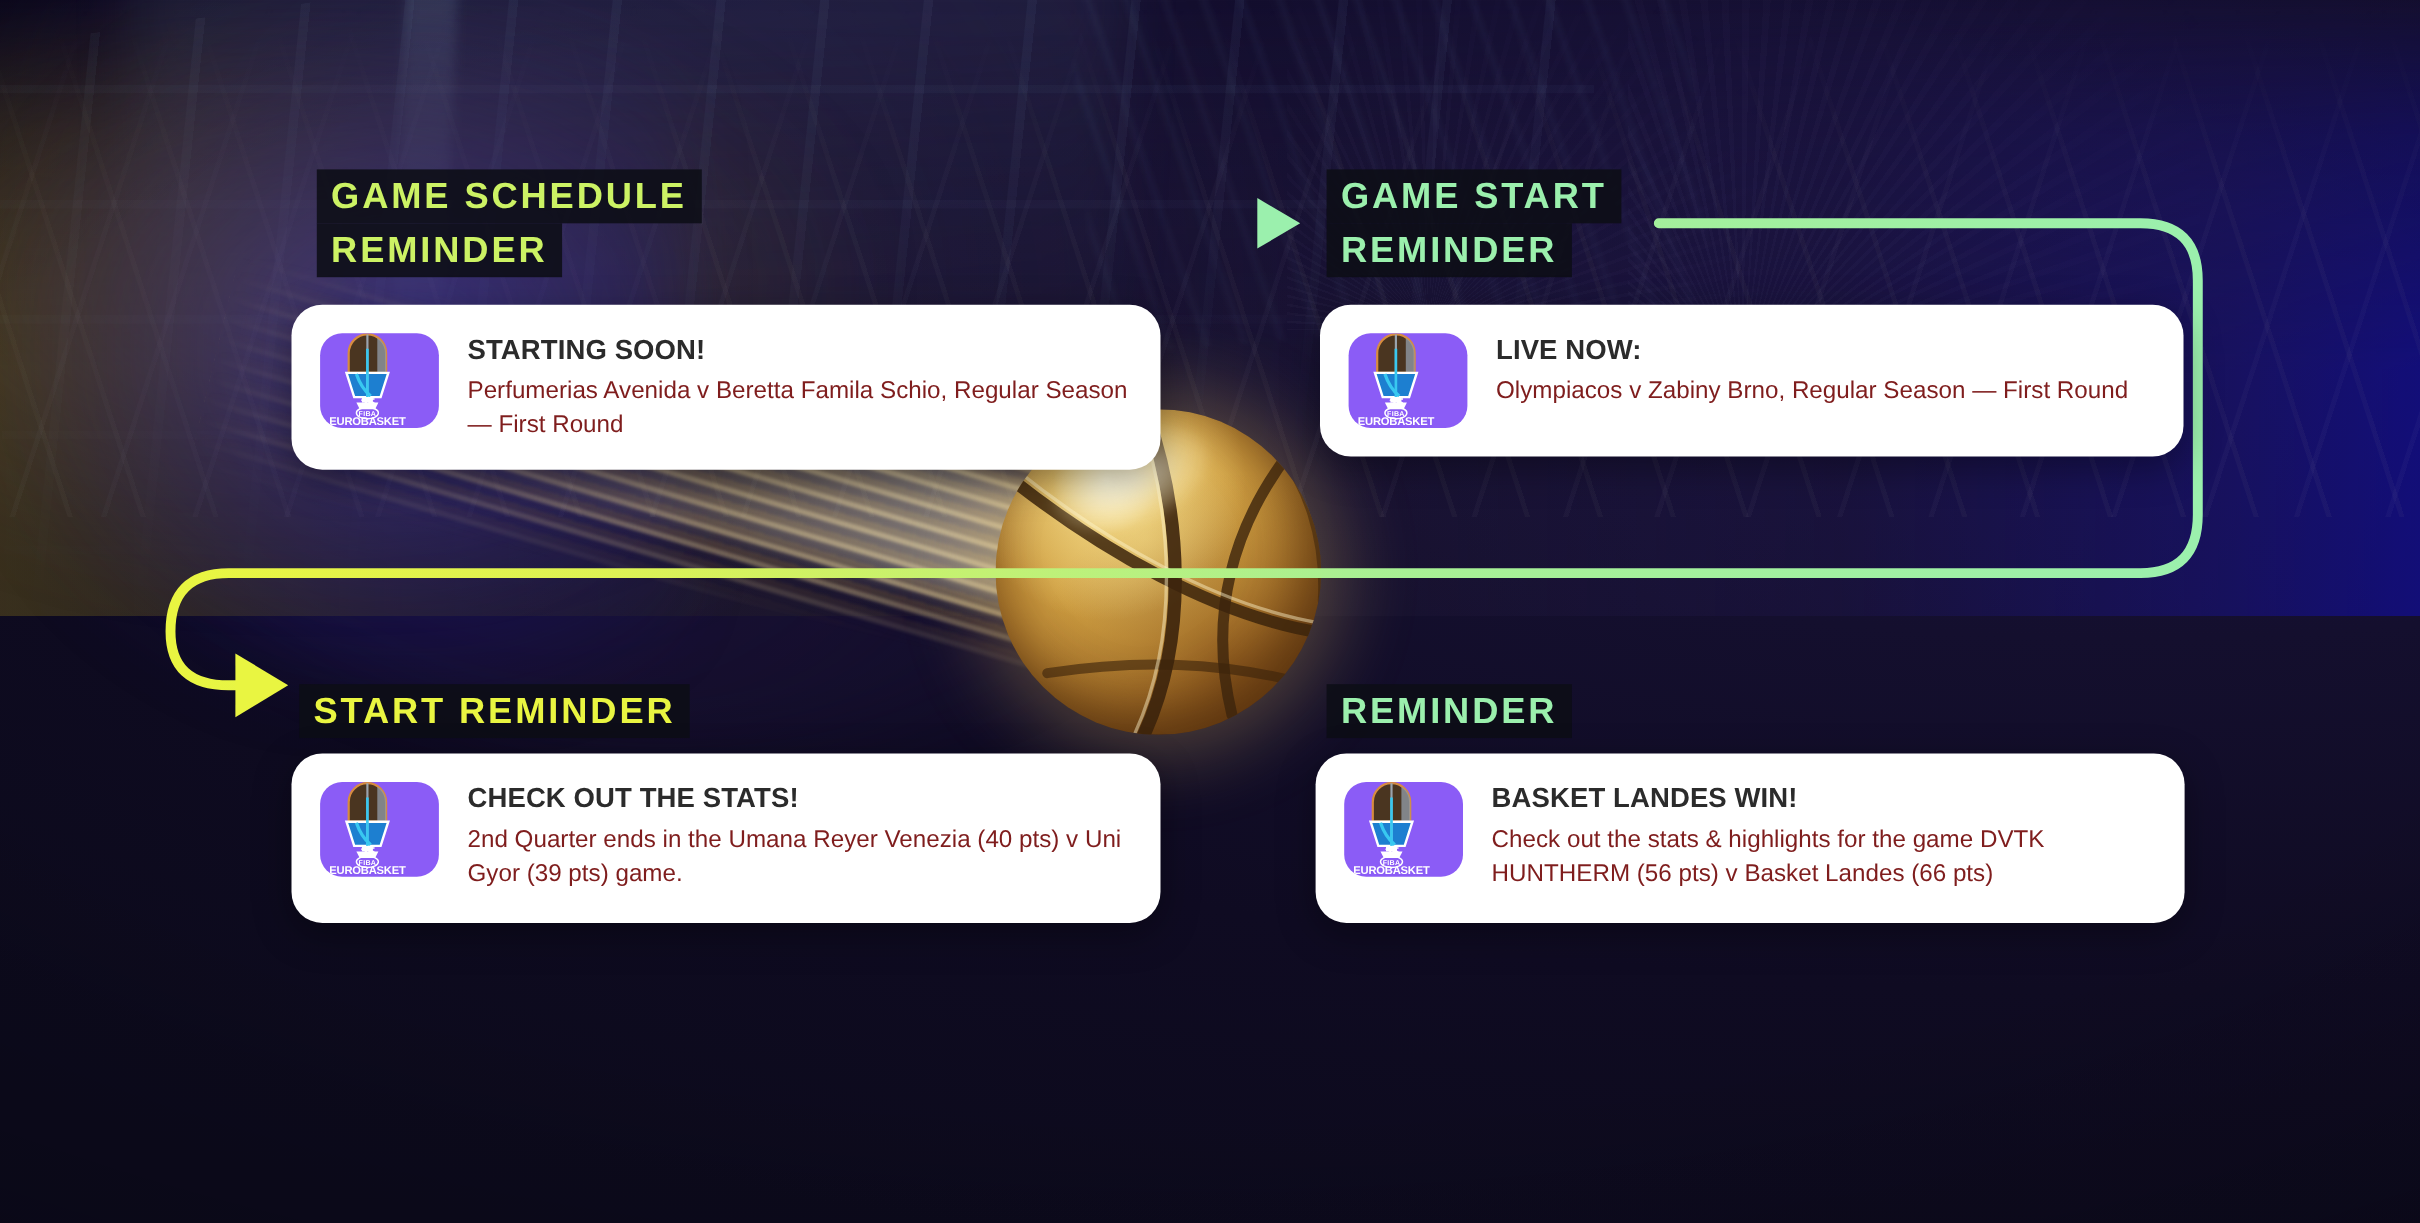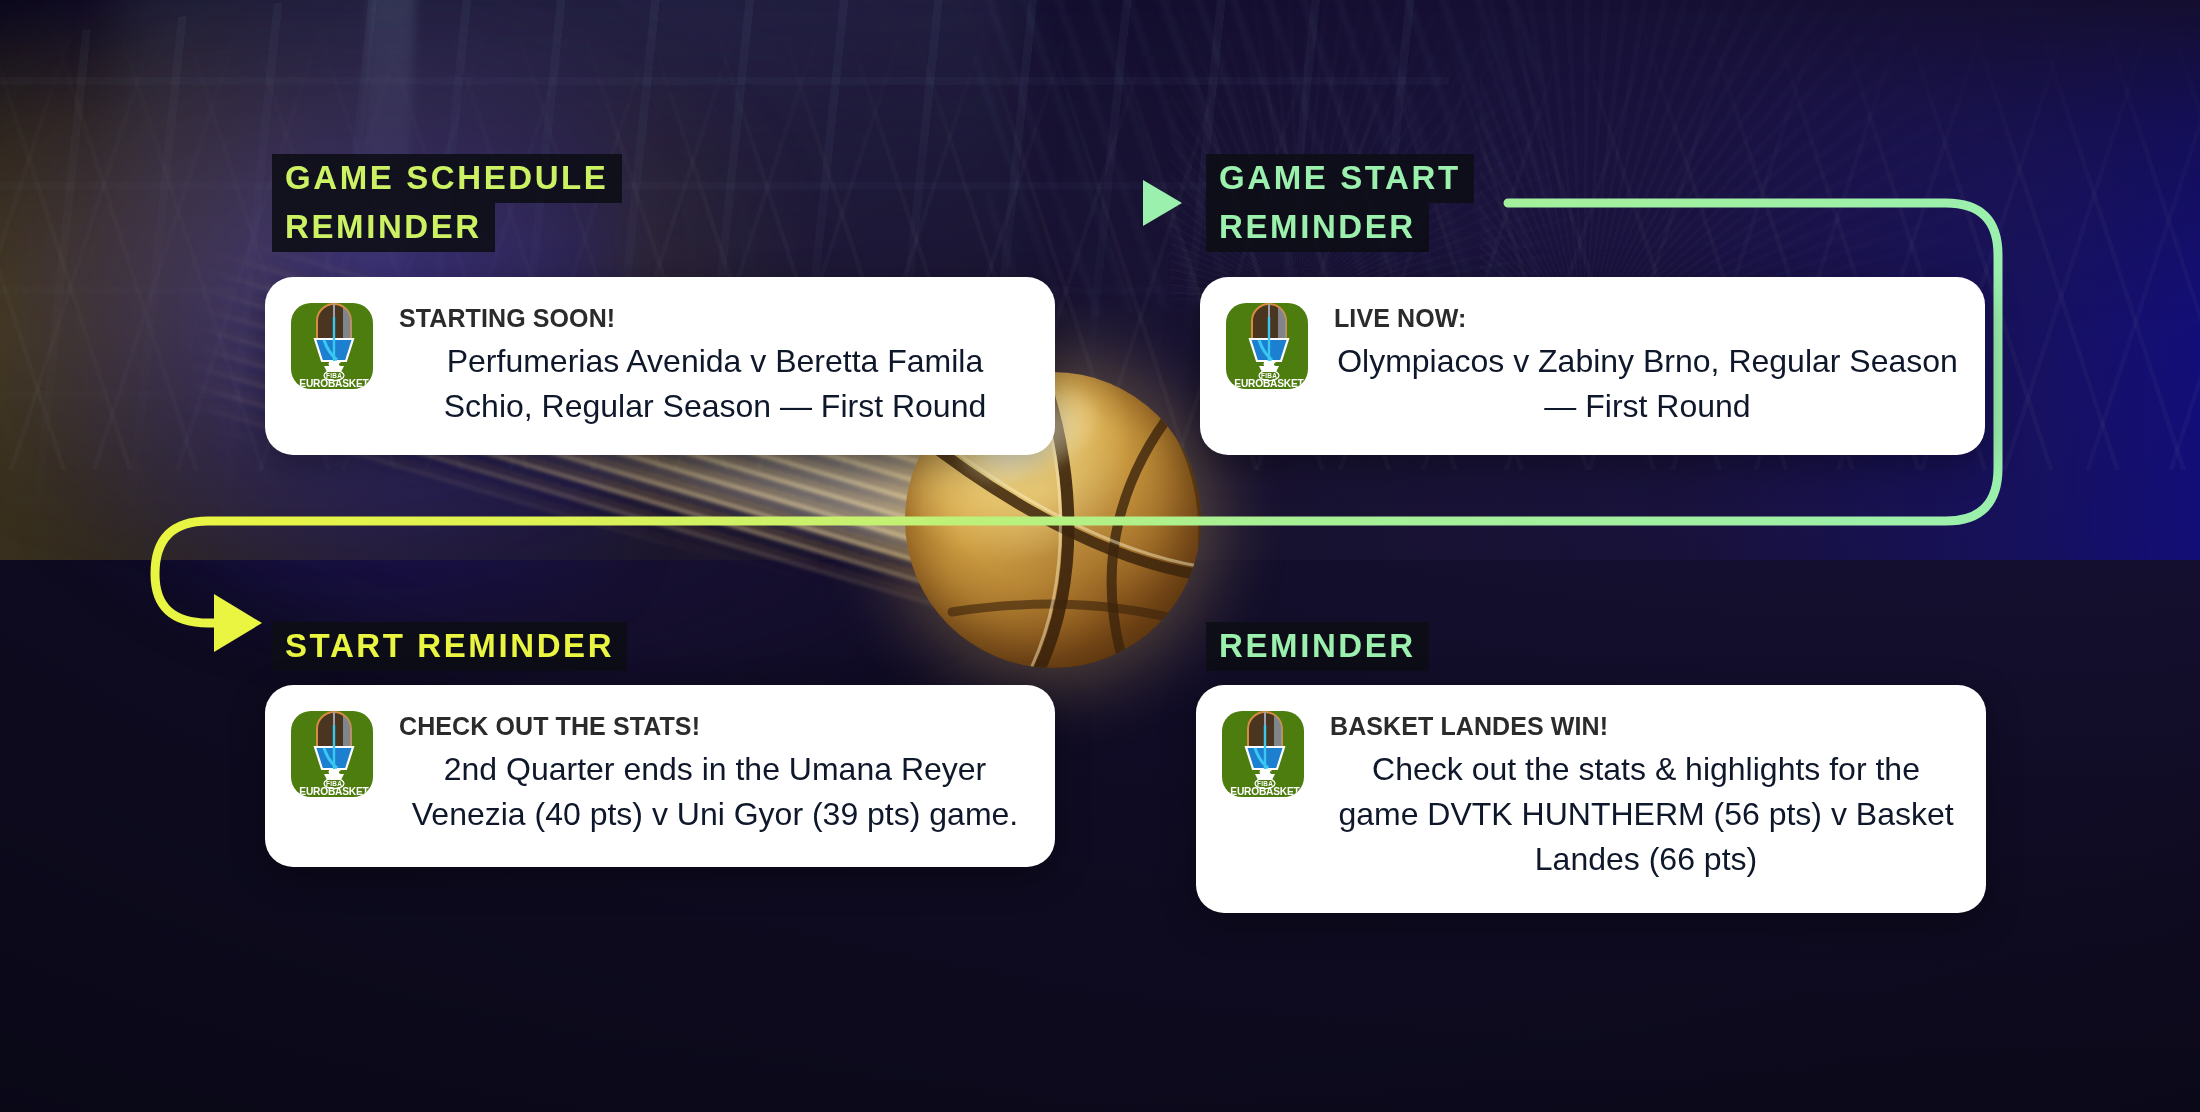--- a/index.html
+++ b/index.html
@@ -195,57 +195,56 @@
   .card {
     position: absolute;
     background: #fff;
     border-radius: 28px;
     display: flex;
     align-items: flex-start;
     box-shadow: 0 10px 34px rgba(0,0,0,.35);
   }
   .card-icon {
     flex: 0 0 auto;
-    width: 82px; height: 86px;
+    width: 108px; height: 86px;
     border-radius: 20px;
-    background: #4d7c0f;
+    background: #8b5cf6;
     position: relative;
     overflow: hidden;
     text-decoration: underline;
   }
   .card-body {
     display: flex;
     flex-direction: column;
     padding-top: 1px;
   }
   .card-title {
     color: #2b2b2b;
     font-size: 25px;
     font-weight: 700;
     letter-spacing: .1px;
     line-height: 1.18;
     white-space: nowrap;
   }
   .card-text {
-    color: #0f172a;
-    font-size: 32px;
+    color: #7f1d1d;
+    font-size: 22px;
     font-weight: 400;
     line-height: 1.42;
     margin-top: 5px;
-    text-align: center;
   }
 
   
   #card-1 { left: 265px;  top: 277px; width: 740px;  padding: 26px 24px 26px 26px; gap: 26px; }
   #card-2 { left: 1200px; top: 277px; width: 735px;  padding: 26px 24px 26px 26px; gap: 26px; }
   #card-3 { left: 265px;  top: 685px; width: 740px;  padding: 26px 24px 30px 26px; gap: 26px; }
   #card-4 { left: 1196px; top: 685px; width: 740px;  padding: 26px 24px 30px 26px; gap: 26px; }
 
   
-  #label-1 { left: 272px;  top: 154px; }
+  #label-1 { left: 288px;  top: 154px; }
   #label-2 { left: 1206px; top: 154px; }
   #label-3 { left: 272px;  top: 573px; }
   #label-4 { left: 1206px; top: 573px; }
 </style>
 </head>
 <body>
 
 <div id="stage">
 
   <div class="bg-layer bg-base"></div>

